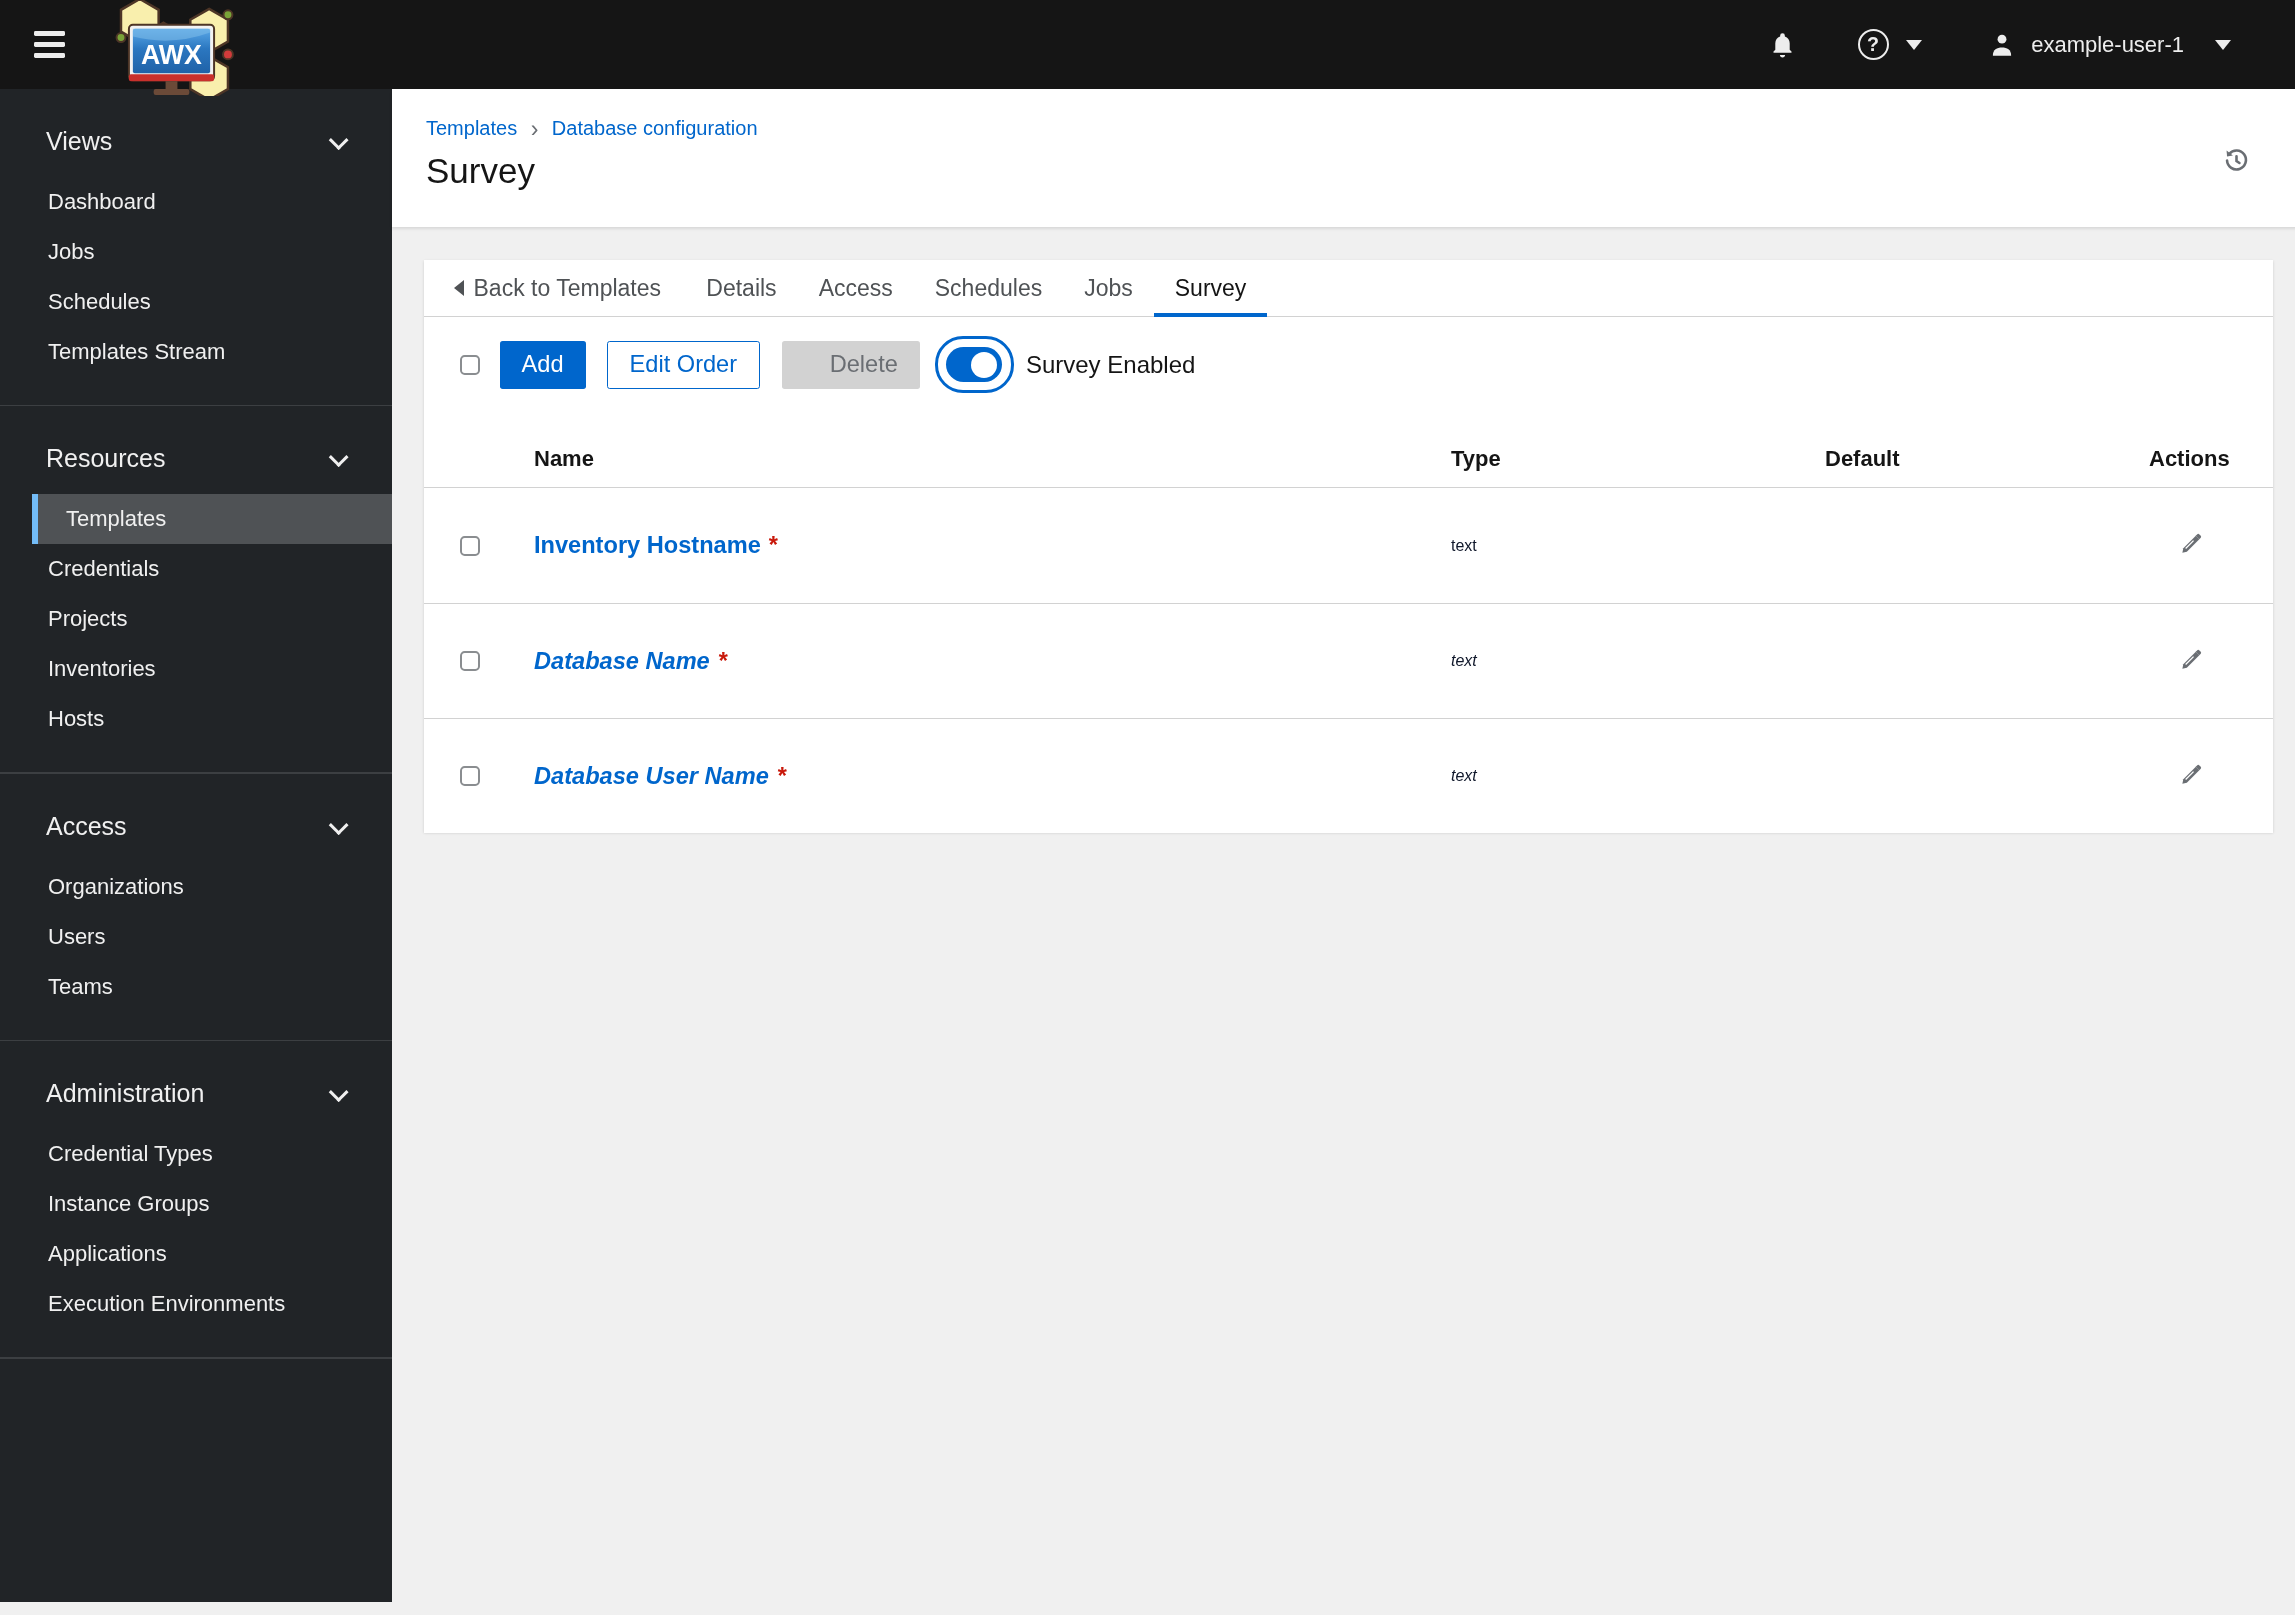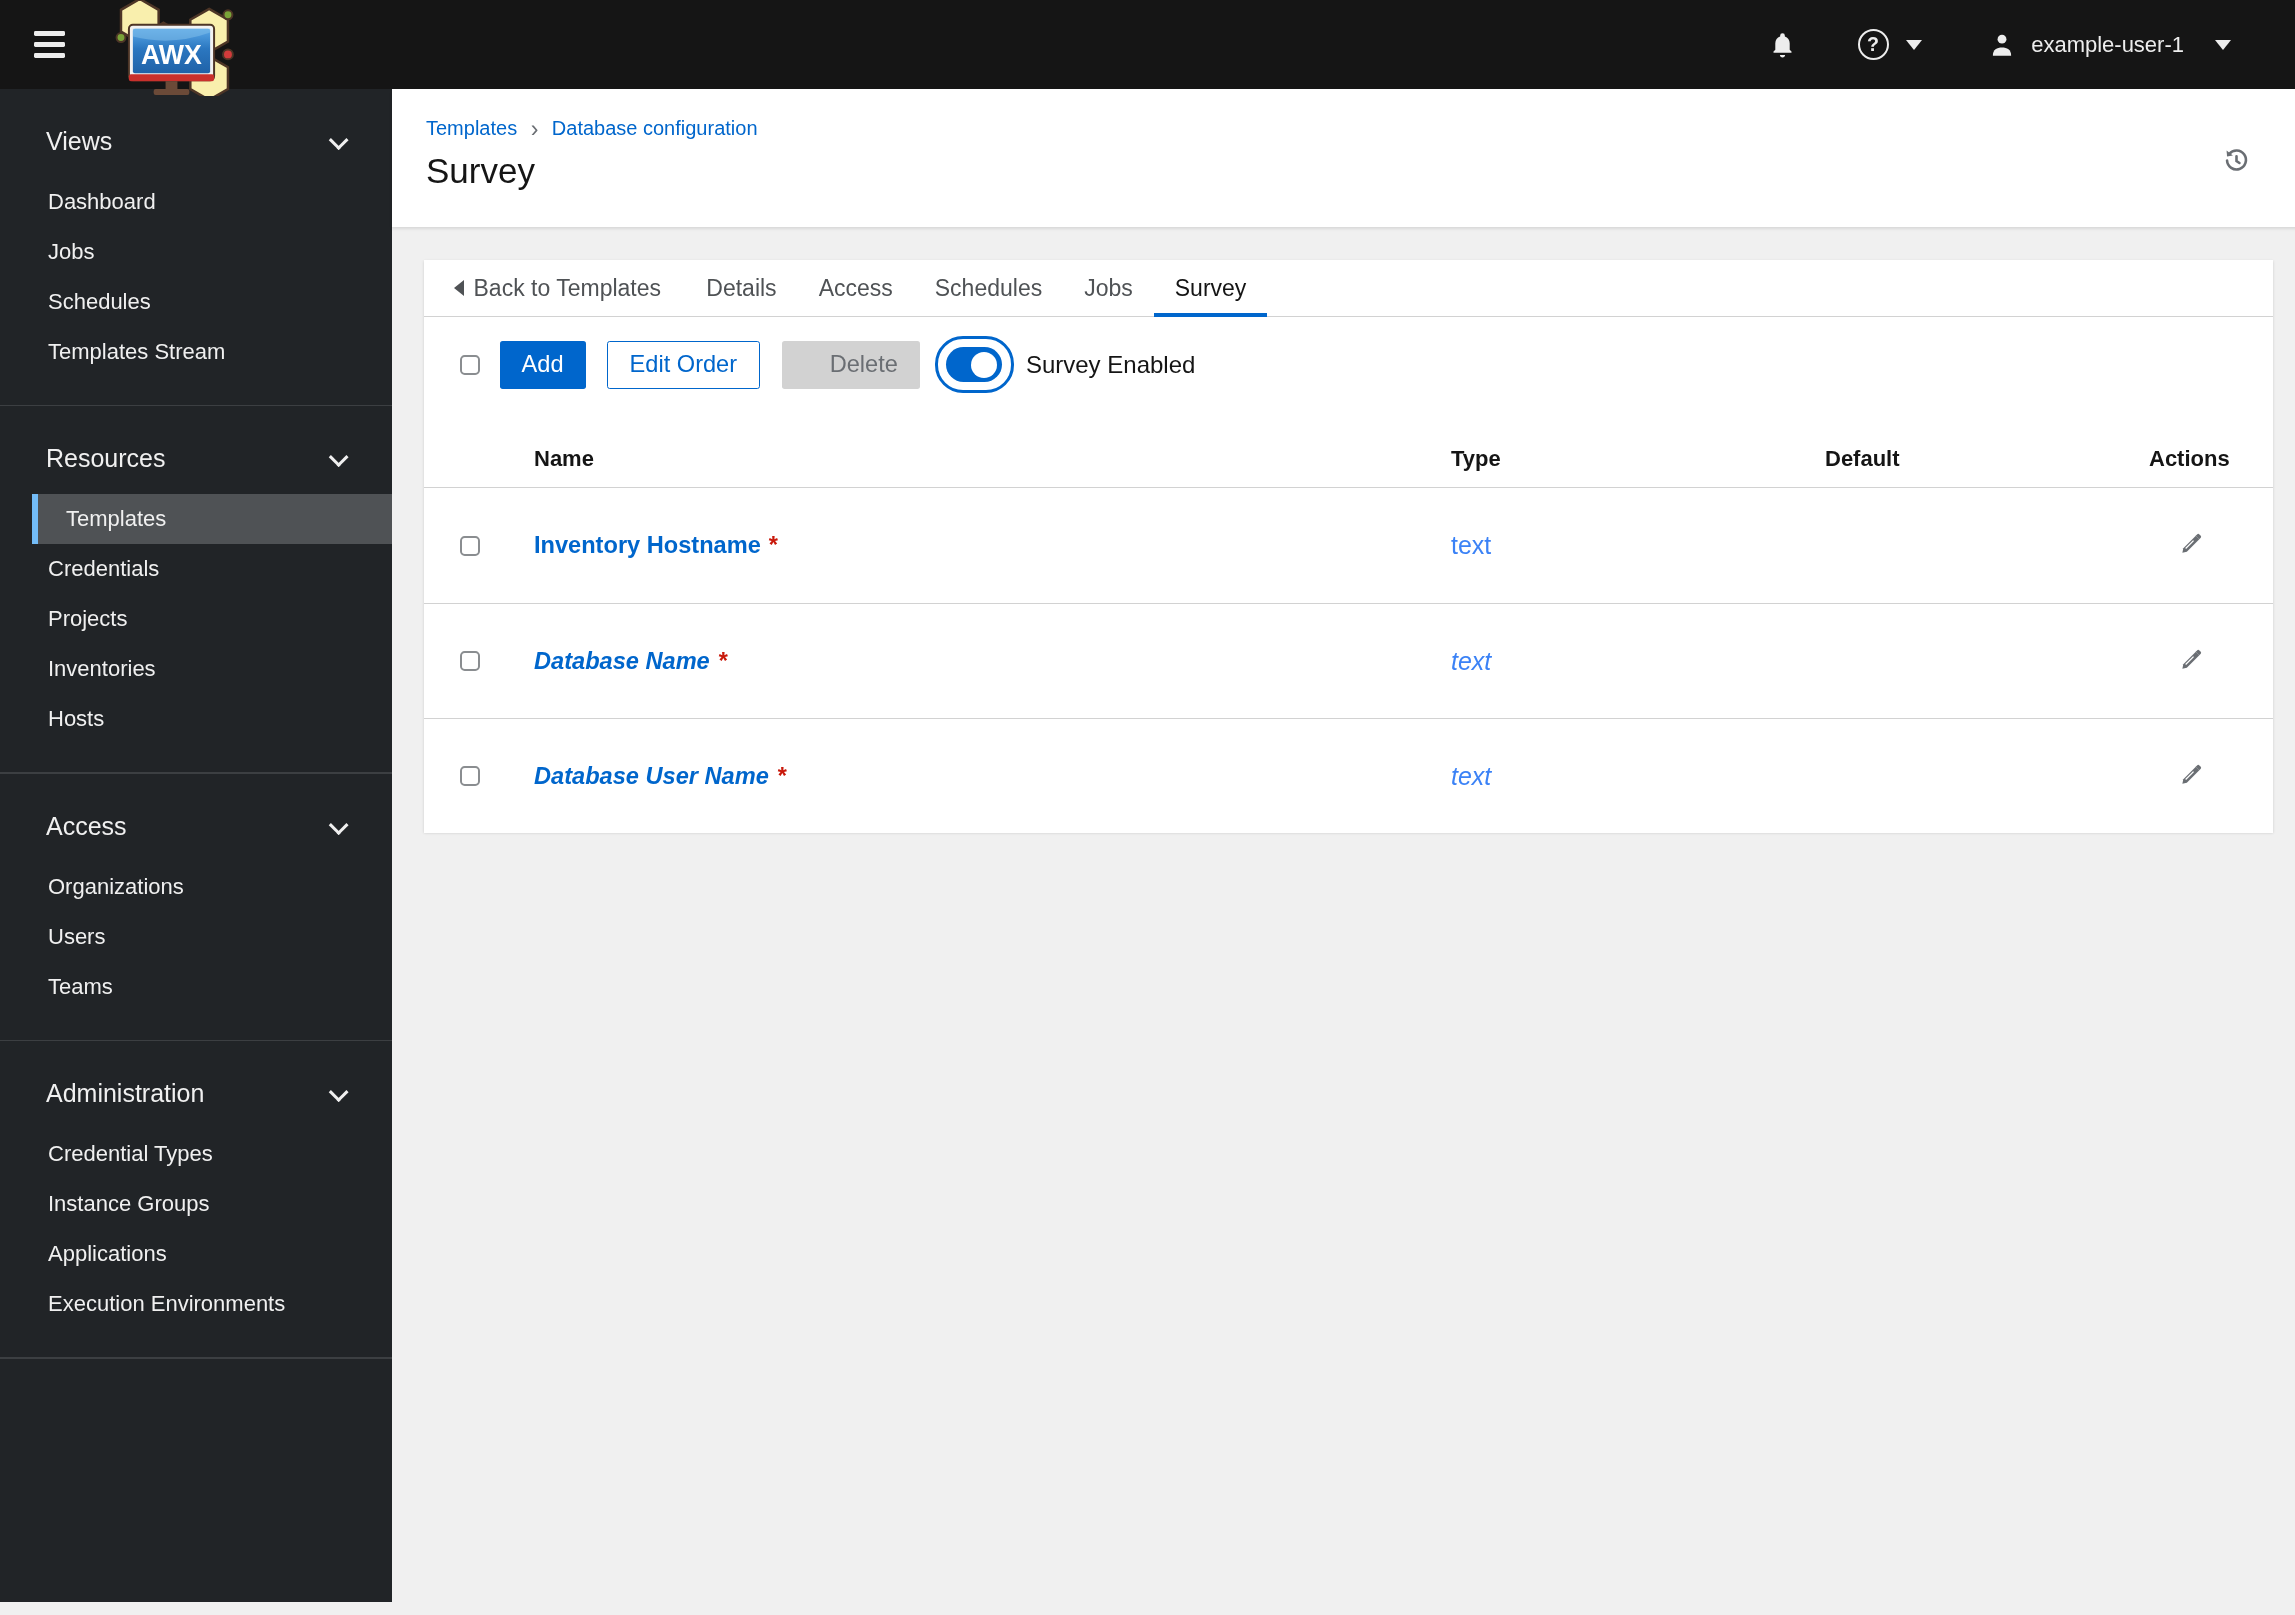--- a/index.html
+++ b/index.html
@@ -89,21 +89,21 @@
   .toggle-label { font-size:24px; color:#151515; margin-left:12px; }
 
   
   .thead, .trow { display:grid; grid-template-columns:74px 917px 374px 324px 1fr; padding-left:36px; align-items:center; }
   .thead { height:57px; border-bottom:1.4px solid #d2d2d2; font-size:22px; font-weight:bold; color:#151515; }
   .h-actions { text-align:right; padding-right:43px; }
   .trow { height:115px; }
   .trow + .trow { border-top:0.7px solid #d2d2d2;font-style:italic; }
   .q-link { font-size:23.6px; font-weight:bold; color:#0066cc; text-decoration:none; cursor:pointer; }
   .required { color:#c9190b; font-size:23.6px; font-weight:bold; margin-left:8px; }
-  .t-type { font-size:25px; color:#3b82f6; }
+  .t-type { font-size:16px; color:#0f172a; }
   .t-actions { display:flex; justify-content:flex-end; padding-right:68px; }
   .icon-btn { background:none; border:none; cursor:pointer; }
 </style>
 </head>
 <body>
 
 <header class="masthead">
   <div class="hamburger">
       <span></span>
       <span></span>

